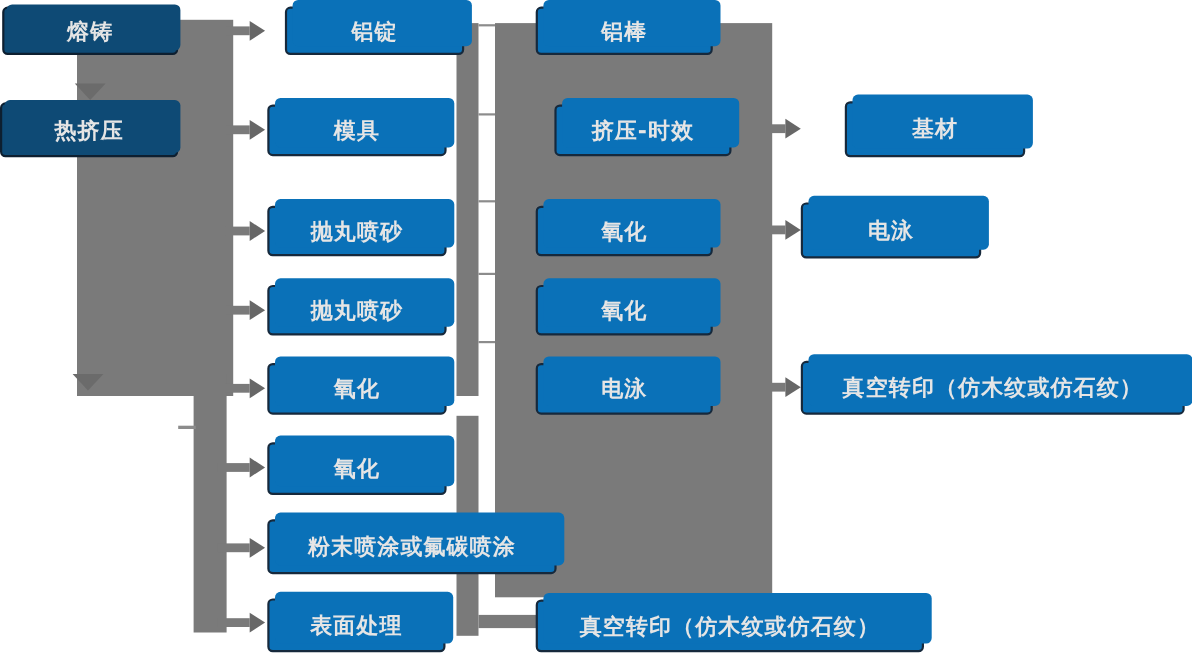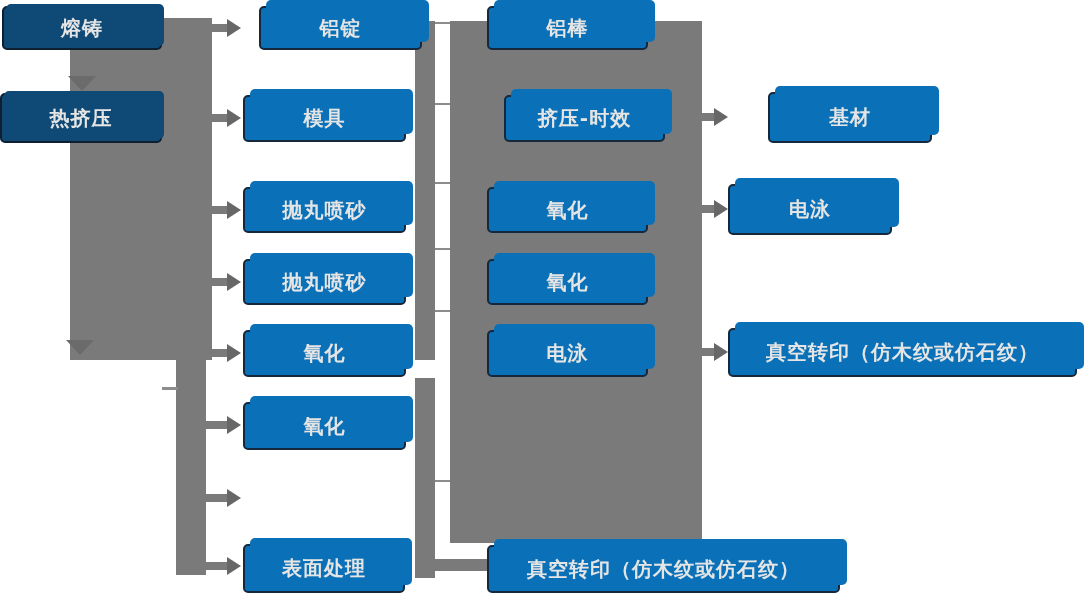--- a/index.html
+++ b/index.html
@@ -82,20 +82,21 @@
 
   <div class="node stage" style="left:2px;top:6px;width:160px;height:44px;">熔铸</div>
   <div class="node stage" style="left:0px;top:93px;width:162px;height:50px;">热挤压</div>
 
   <div class="node" style="left:259px;top:6px;width:163px;height:44px;">铝锭</div>
   <div class="node" style="left:243px;top:95px;width:163px;height:47px;">模具</div>
   <div class="node" style="left:243px;top:187px;width:163px;height:46px;">抛丸喷砂</div>
   <div class="node" style="left:243px;top:259px;width:163px;height:46px;">抛丸喷砂</div>
   <div class="node" style="left:243px;top:330px;width:163px;height:47px;">氧化</div>
   <div class="node" style="left:243px;top:402px;width:163px;height:48px;">氧化</div>
+  <div class="node" style="left:243px;top:472px;width:263px;height:50px;">粉末喷涂或氟碳喷涂</div>
   <div class="node" style="left:243px;top:544px;width:162px;height:49px;">表面处理</div>
 
   <div class="node" style="left:487px;top:6px;width:161px;height:44px;">铝棒</div>
   <div class="node" style="left:487px;top:95px;width:161px;height:47px;margin-left:17px;">挤压-时效</div>
   <div class="node" style="left:487px;top:187px;width:161px;height:46px;">氧化</div>
   <div class="node" style="left:487px;top:259px;width:161px;height:46px;">氧化</div>
   <div class="node" style="left:487px;top:330px;width:161px;height:47px;">电泳</div>
   <div class="node" style="left:487px;top:545px;width:353px;height:48px;">真空转印（仿木纹或仿石纹）</div>
 
   <div class="node" style="left:720px;top:92px;width:164px;height:51px;margin-left:48px;">基材</div>

